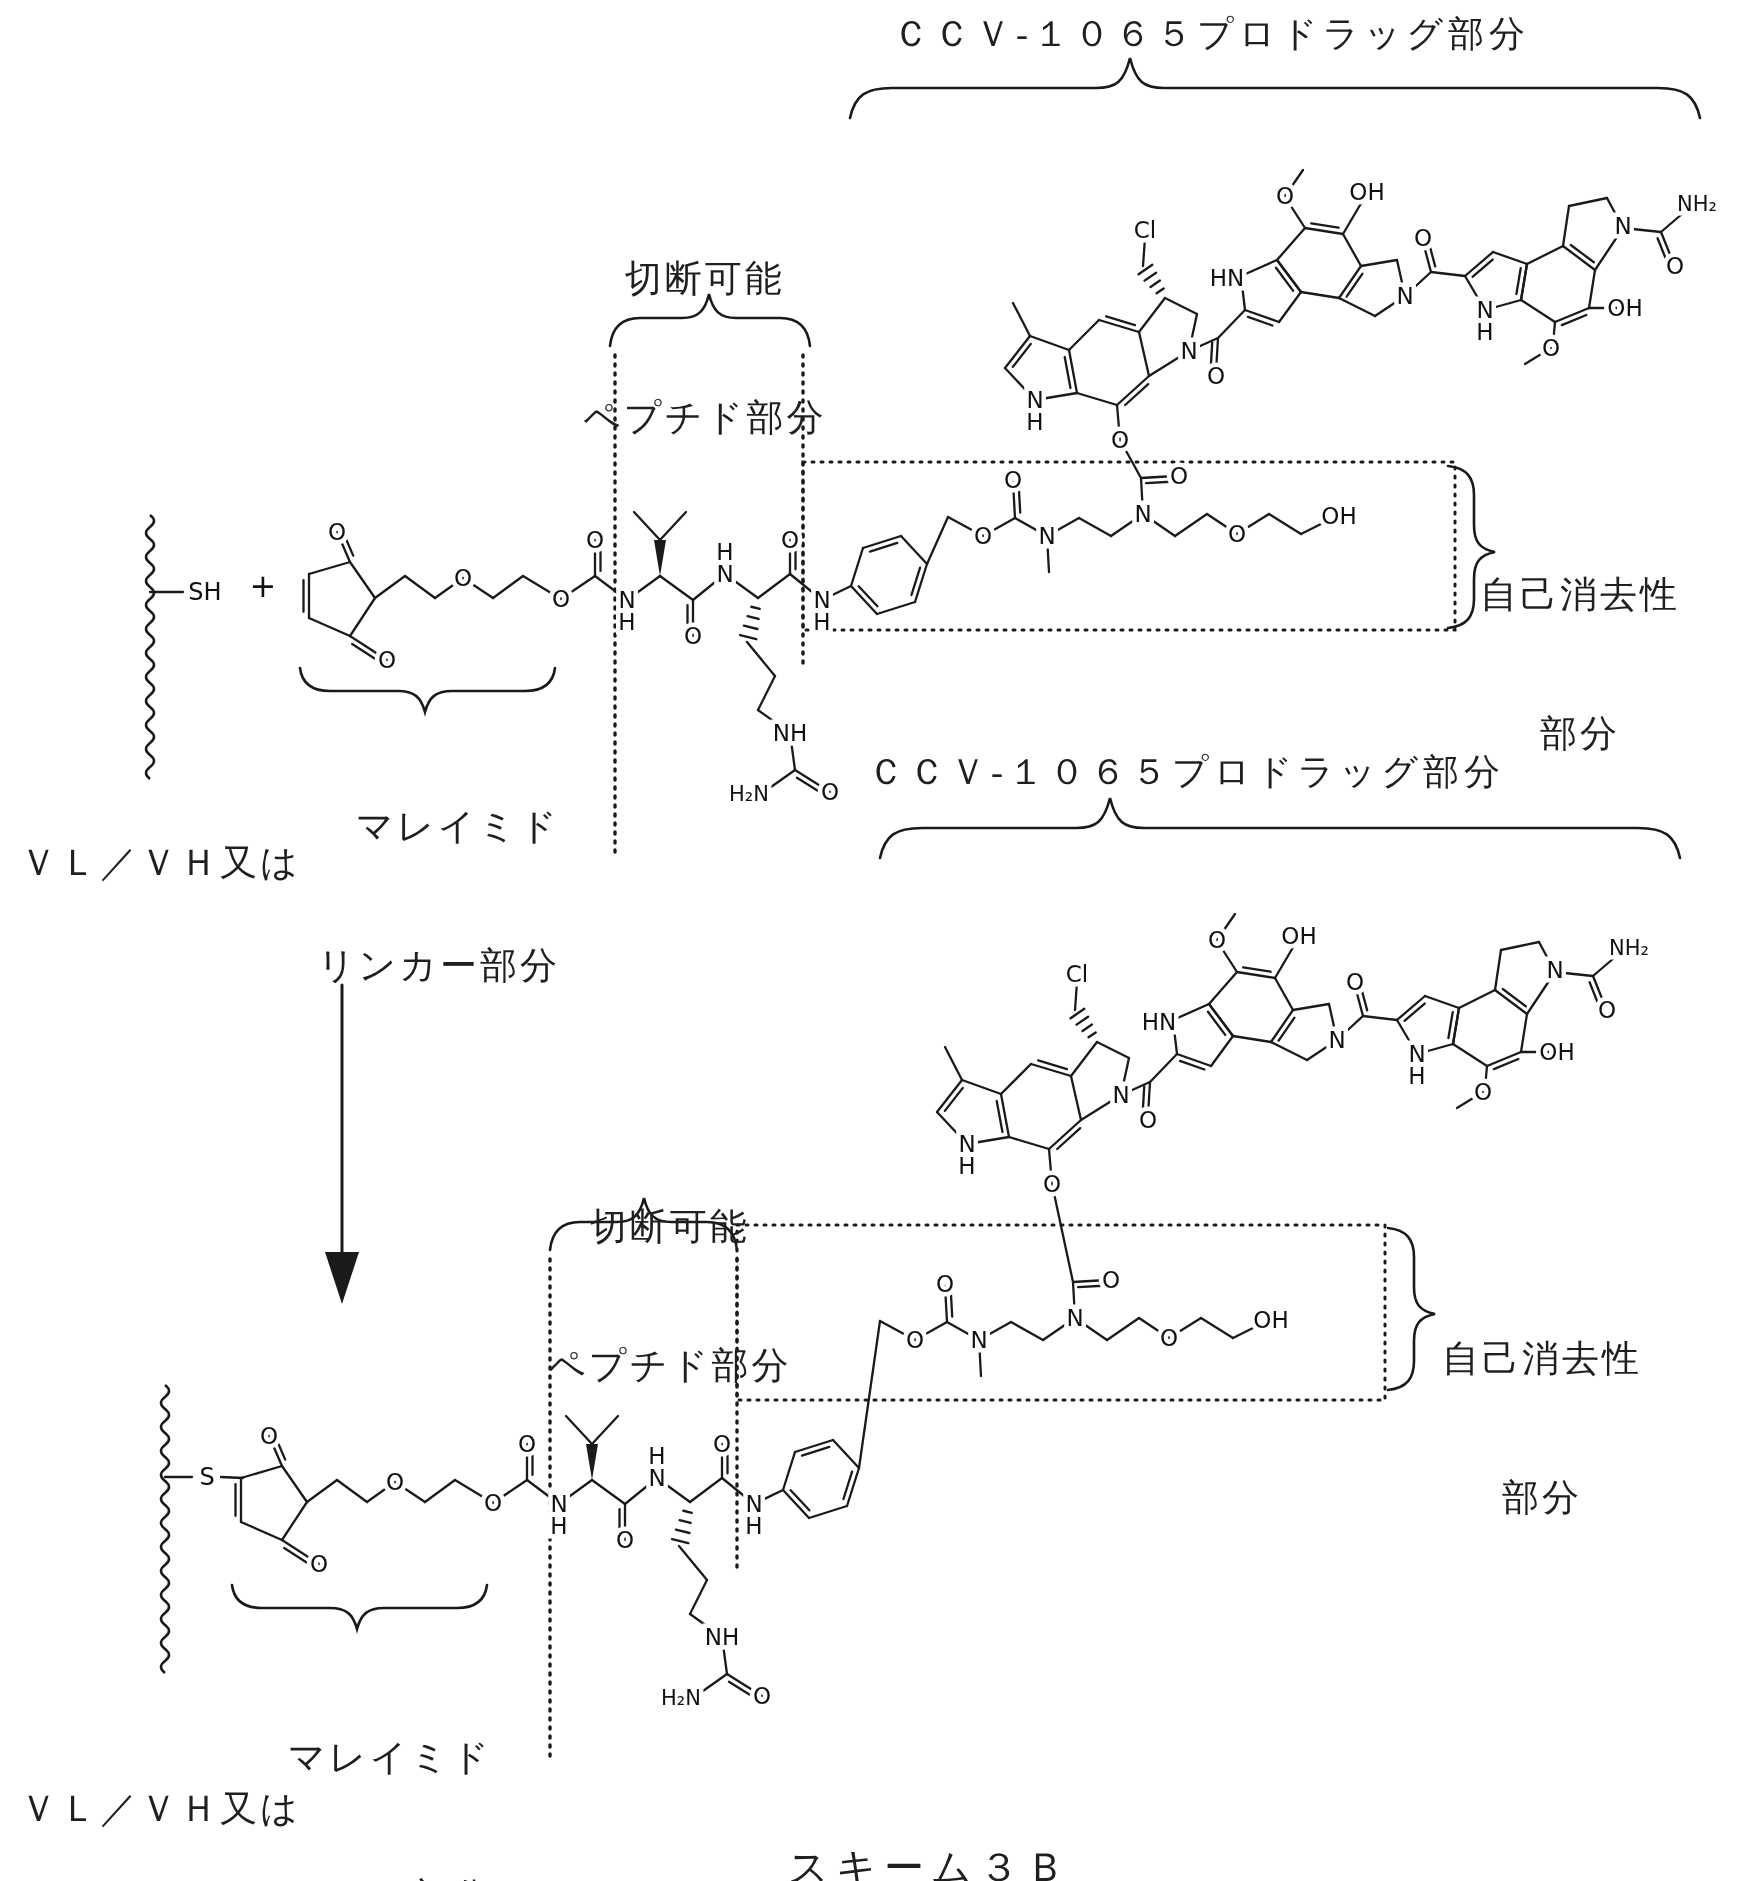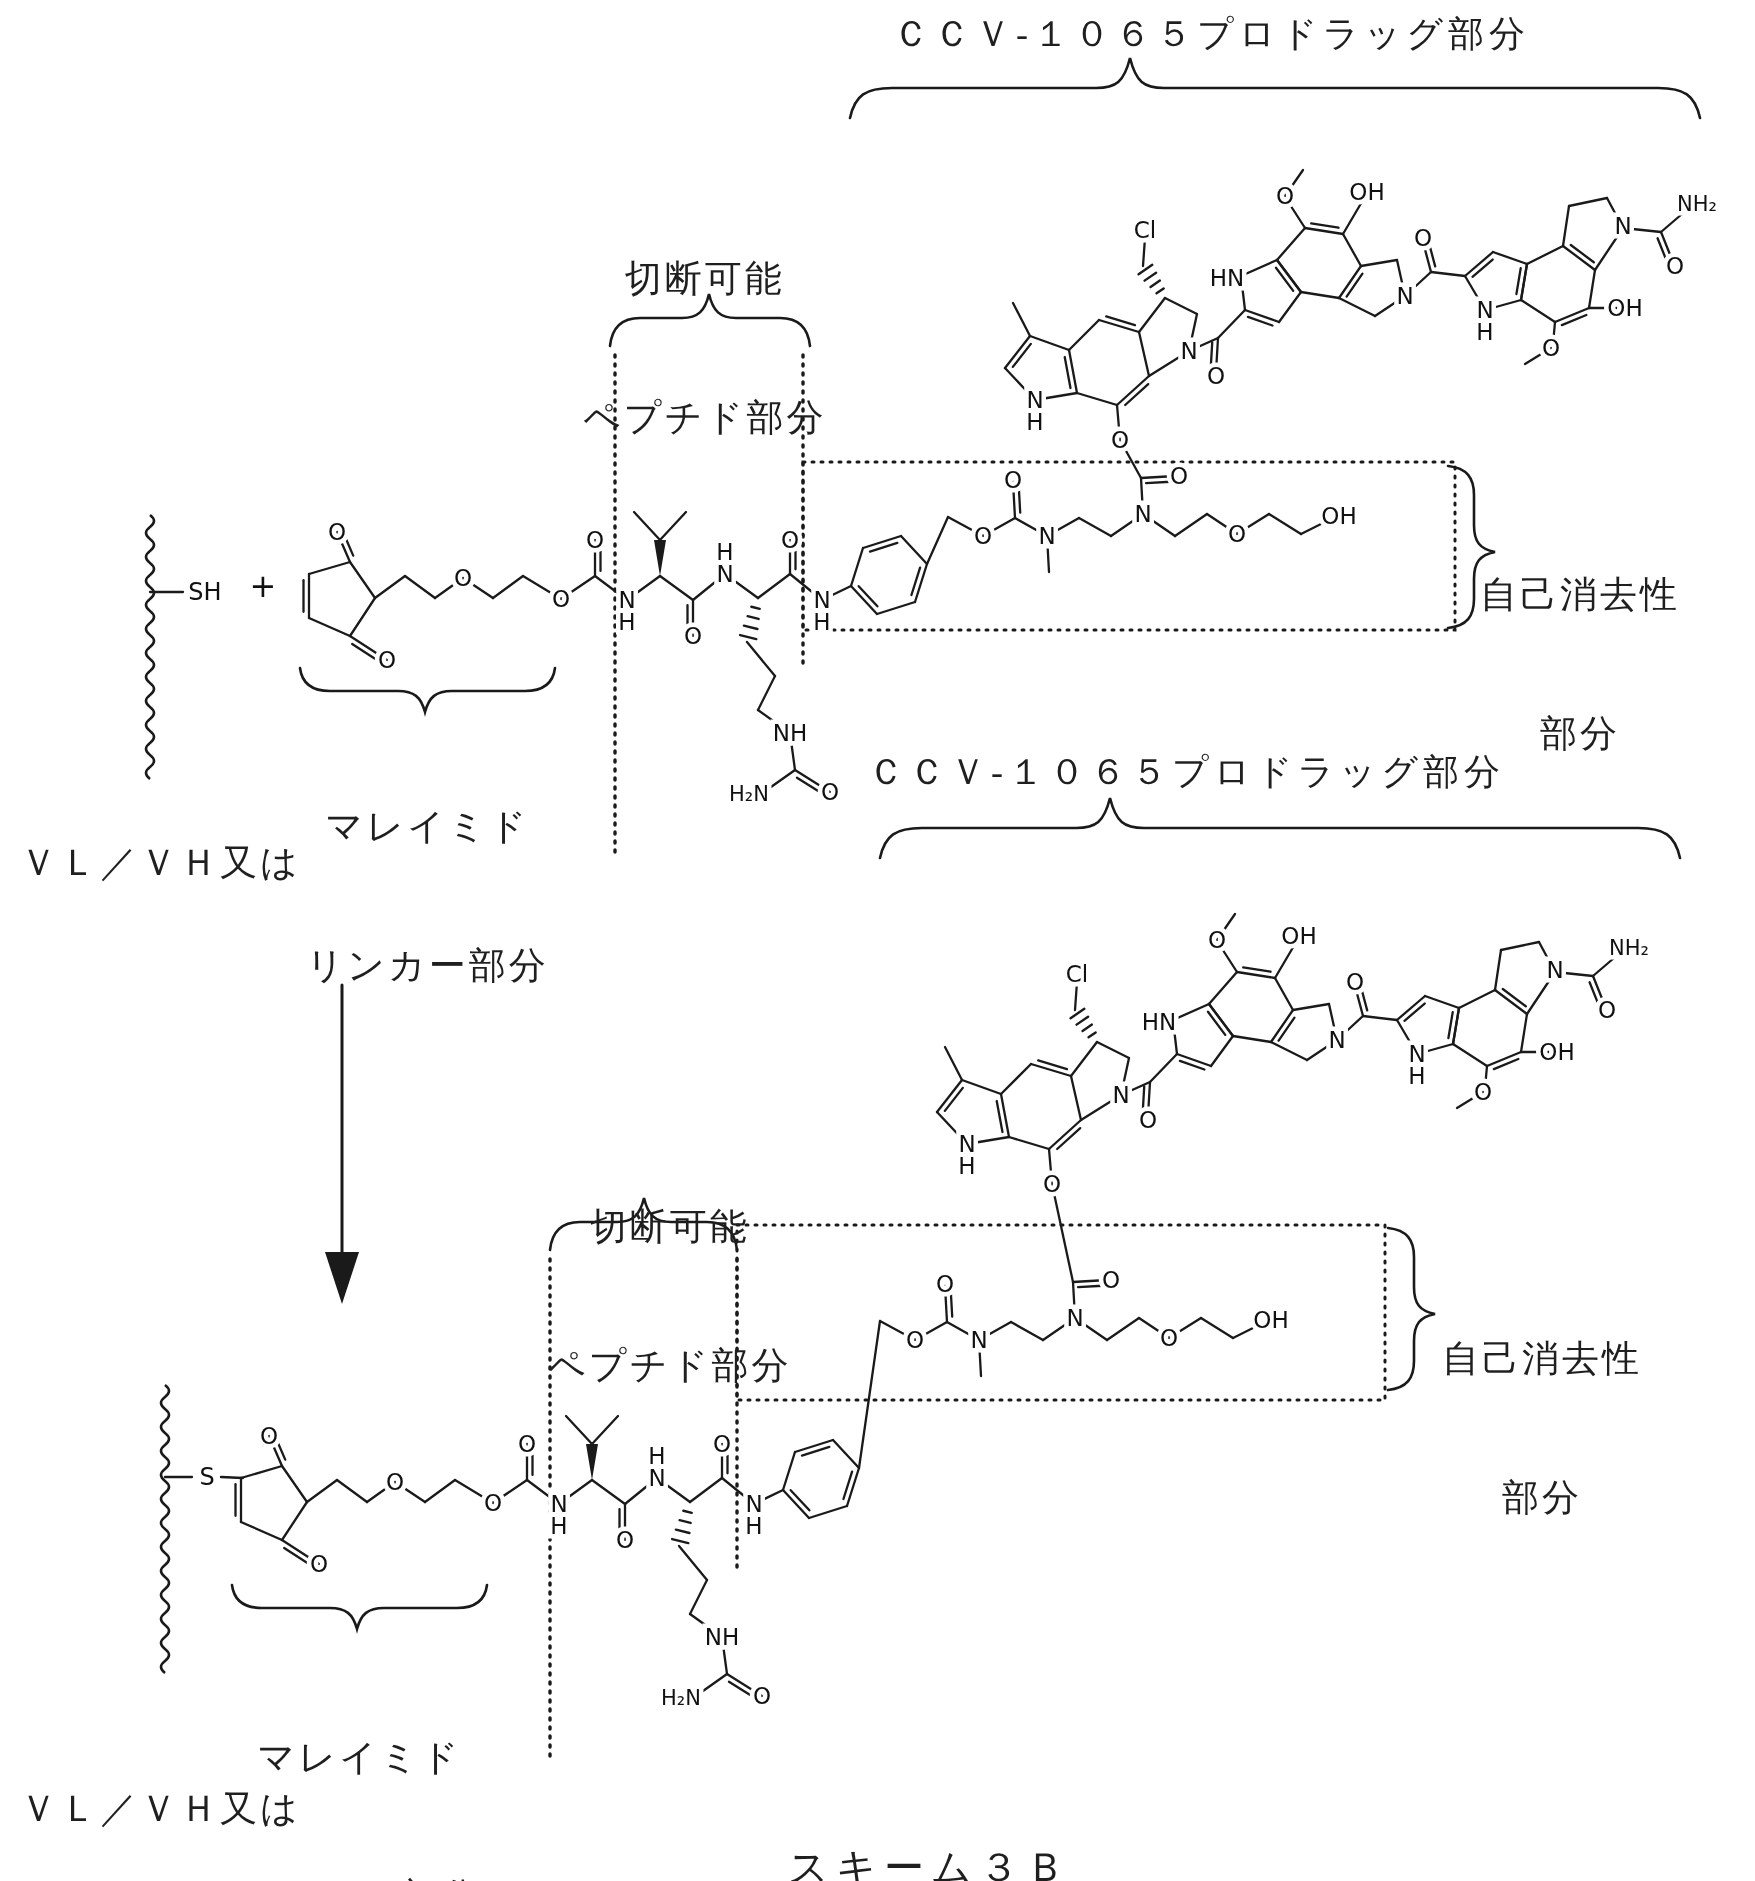--- a/index.html
+++ b/index.html
@@ -3,21 +3,21 @@
 <meta charset="utf-8">
 <style>
   html,body{margin:0;padding:0;}
   body{width:1755px;height:1881px;background:#fff;position:relative;overflow:hidden;
        font-family:"Liberation Serif","DejaVu Serif",serif;color:#1a1a1a;}
   #mol-svg{position:absolute;left:0;top:0;}
   .jp{position:absolute;white-space:pre;color:#1f1f1f;}
   .jp div{line-height:53px;}
   .lbl-std{font-size:37px;letter-spacing:3px;text-align:center;}
   .lbl-ccv{font-size:36px;letter-spacing:5px;}
-  .lbl-center{text-align:center;}
+  .lbl-center{text-align:right;}
   .lbl-scheme{font-size:40px;letter-spacing:7px;margin-top:24px;}
   .atom{font-family:"DejaVu Sans","Liberation Sans",sans-serif;fill:#111;
         stroke:#fff;stroke-width:9px;paint-order:stroke;font-weight:500;}
 </style>
 </head>
 <body>
 
 <svg id="mol-svg" width="1755" height="1881" viewBox="0 0 1755 1881">
     <g>
       <g>

